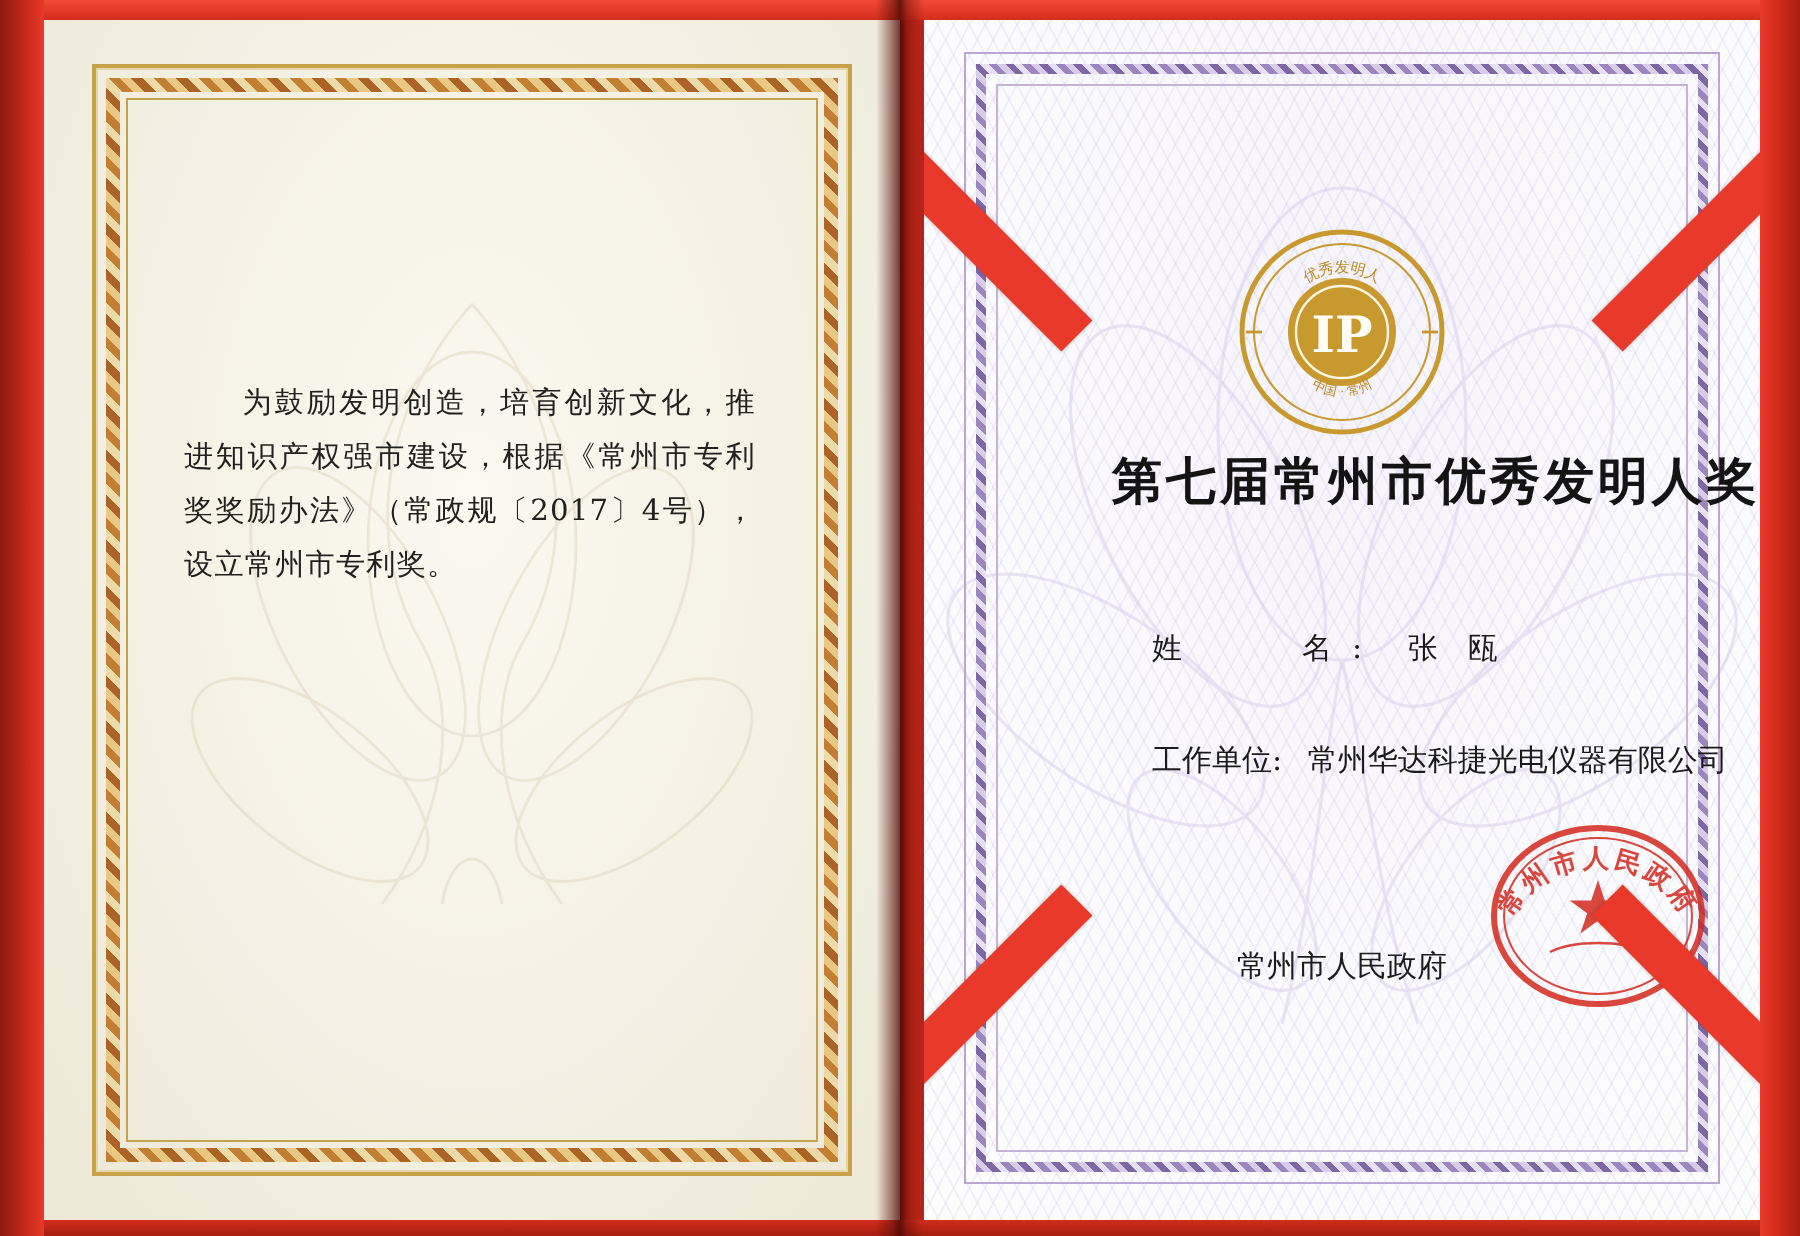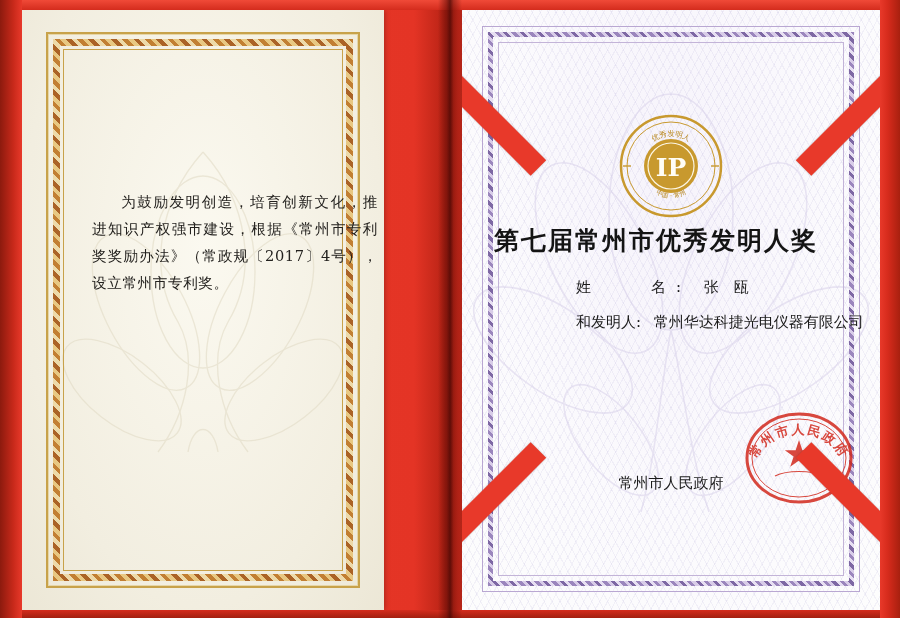--- a/index.html
+++ b/index.html
@@ -14,21 +14,21 @@
     background:linear-gradient(90deg,#d62b1c 0%,#e8392a 12%,#e43425 46%,#b82315 49.5%,#cf2a1b 50.5%,#e8392a 56%,#e23324 100%);
   }
   
   .spine{
     position:absolute;left:438px;top:0;width:24px;height:618px;
     background:linear-gradient(90deg,rgba(90,10,5,0) 0%,rgba(90,10,5,.55) 35%,rgba(60,5,2,.75) 50%,rgba(90,10,5,.45) 65%,rgba(90,10,5,0) 100%);
     z-index:6;pointer-events:none;
   }
   
   .page-left{
-    position:absolute;left:22px;top:10px;width:362px;height:600px;
+    position:absolute;left:22px;top:10px;width:428px;height:600px;
     background:#f4f1e6;
     box-shadow:0 0 6px rgba(0,0,0,.35);
     overflow:hidden;
   }
   .lp-inner{
     position:absolute;left:0;top:0;right:0;bottom:0;
     background:
       radial-gradient(ellipse at 50% 40%, #fbf9f0 0%, #f2eee0 70%, #ece7d6 100%);
   }
   
@@ -95,29 +95,29 @@
   .ribbon.tl{left:-36px;top:34px;width:170px;height:22px;transform:rotate(45deg);transform-origin:left top;}
   .ribbon.tr{right:-36px;top:34px;width:170px;height:22px;transform:rotate(-45deg);transform-origin:right top;}
   .ribbon.bl{left:-36px;bottom:34px;width:170px;height:22px;transform:rotate(-45deg);transform-origin:left bottom;}
   .ribbon.br{right:-36px;bottom:34px;width:170px;height:22px;transform:rotate(45deg);transform-origin:right bottom;}
   
   .emblem{
     position:absolute;left:50%;top:108px;transform:translateX(-50%);
     width:104px;height:104px;
   }
   .rp-title{
-    position:absolute;left:0;right:12px;top:218px;text-align:left;
+    position:absolute;left:0;right:0;top:218px;text-align:right;
     font-family:"DejaVu Serif",serif;
-    font-weight:bold;font-size:25px;letter-spacing:2px;color:#141414;padding-left:32px;
+    font-weight:bold;font-size:25px;letter-spacing:2px;color:#141414;
   }
   .rp-fields{
     position:absolute;left:114px;top:272px;width:280px;
     font-family:"DejaVu Serif",serif;font-size:15px;color:#1a1a1a;
   }
-  .rp-fields .row{margin-bottom:16px;white-space:nowrap;}
+  .rp-fields .row{margin-bottom:16px;white-space:nowrap;margin-top:37px;}
   .rp-fields .lbl{display:inline-block;color:#1a1a1a;}
   .rp-fields .val{display:inline-block;margin-left:8px;}
   .rp-fields .row.name .lbl{letter-spacing:10px;}
   
   .seal{
     position:absolute;left:277px;top:400px;width:120px;height:104px;
     z-index:4;
   }
   .rp-sign{
     position:absolute;left:0;right:0;top:464px;text-align:center;
@@ -216,21 +216,21 @@
     </svg>
 
     <div class="rp-title">第七届常州市优秀发明人奖</div>
 
     <div class="rp-fields">
       <div class="row name">
         <span class="lbl">姓　　名:</span>
         <span class="val">张　瓯</span>
       </div>
       <div class="row org">
-        <span class="lbl">和发明人:</span>
+        <span class="lbl">工作单位:</span>
         <span class="val">常州华达科捷光电仪器有限公司</span>
       </div>
     </div>
 
     <svg class="seal" viewBox="0 0 120 104">
       <g opacity="0.85">
         <ellipse cx="60" cy="52" rx="52" ry="44" fill="none" stroke="#d2291d" stroke-width="3"></ellipse>
         <ellipse cx="60" cy="52" rx="47" ry="39" fill="none" stroke="#d2291d" stroke-width="1"></ellipse>
         <path id="sealArc" d="M 16 56 A 46 40 0 0 1 104 56" fill="none"></path>
         <text font-family="DejaVu Serif, serif" font-size="13" font-weight="bold" fill="#d2291d" letter-spacing="2">

